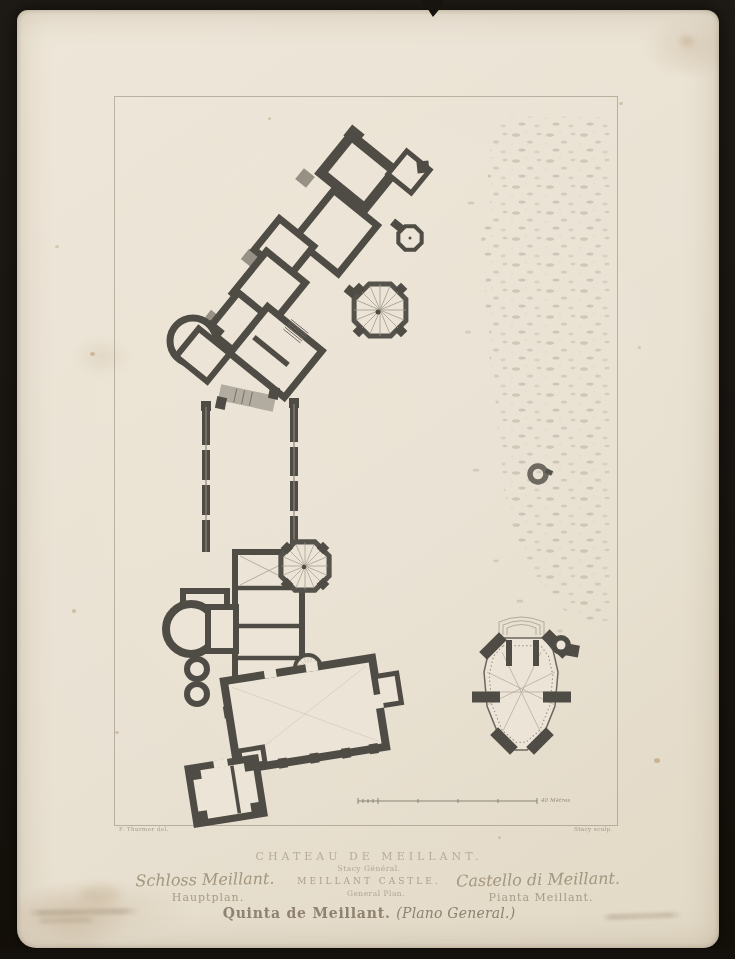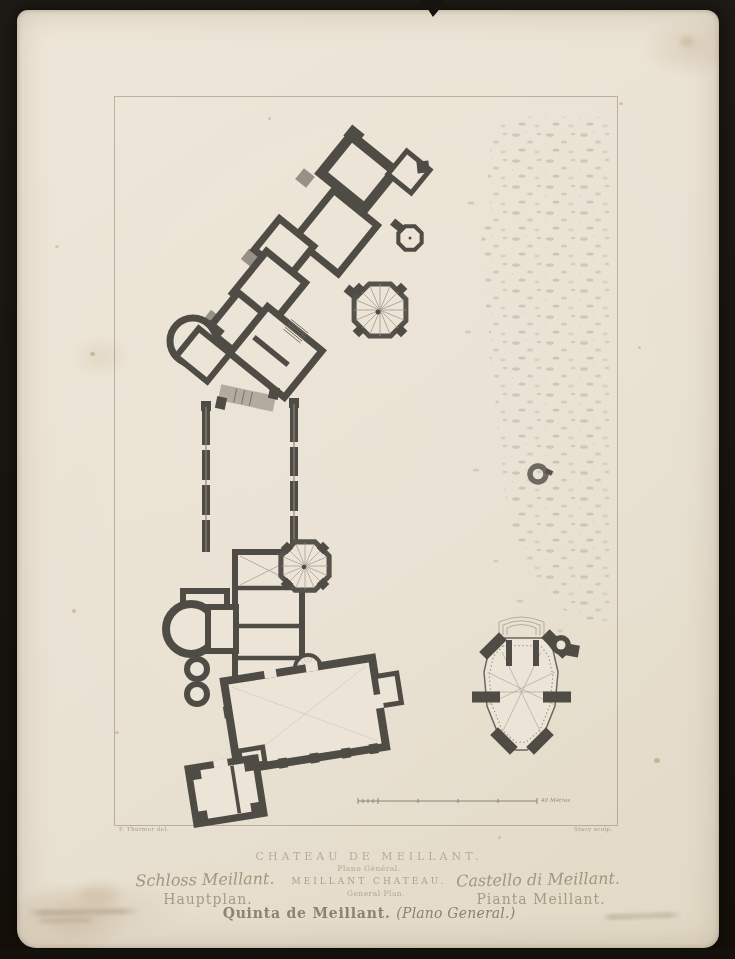--- a/index.html
+++ b/index.html
@@ -21,21 +21,21 @@
         clip-path:polygon(0 0,100% 0,80% 55%,52% 100%,28% 50%);}
   .plate-border{position:absolute;left:114px;top:96px;width:502px;height:728px;
         border:1px solid rgba(105,95,78,.38);}
   .fox{position:absolute;border-radius:50%;filter:blur(.4px);}
   svg.plan{position:absolute;left:0;top:0;}
   .cap{position:absolute;transform:translateX(-50%);white-space:nowrap;color:#ab9f8b;}
   .cap.tmain{font-size:11px;letter-spacing:4px;color:#b7ac98;}
   .cap.tsub{font-size:7.5px;letter-spacing:.5px;color:#b2a692;}
   .cap.teng{font-size:9px;letter-spacing:3px;color:#ab9f8b;}
   .cap.script{font-size:16px;font-style:italic;color:#a4977f;transform:translateX(-50%) rotate(-1deg);}
-  .cap.smallsub{font-size:14px;letter-spacing:1px;color:#a89b85;}
+  .cap.smallsub{font-size:11px;letter-spacing:1px;color:#a89b85;}
   .cap.quinta{font-size:14px;font-weight:600;letter-spacing:.8px;color:#8f8270;}
   .cap.quinta .paren{font-weight:400;font-style:italic;letter-spacing:.2px;}
   .credit{position:absolute;font-size:7px;transform:scale(.8);transform-origin:left top;
         color:rgba(118,106,86,.6);letter-spacing:.5px;white-space:nowrap;}
   .credit.right{transform-origin:right top;transform:translateX(-100%) scale(.8);}
   .scalelabel{position:absolute;font-size:8px;font-style:italic;color:rgba(130,118,95,.75);
         transform:scale(.7);transform-origin:left top;white-space:nowrap;}
   .smudge{position:absolute;filter:blur(1.4px);}
   .smudge .ln{height:6px;border-radius:3px;
         background:linear-gradient(90deg,transparent,rgba(135,120,95,.30) 12%,rgba(135,120,95,.22) 55%,rgba(135,120,95,.28) 85%,transparent);}
@@ -303,22 +303,22 @@
       <line x1="498" y1="799" x2="498" y2="803"></line>
         <line x1="537" y1="798" x2="537" y2="804"></line>
     </g>
   </svg>
 
   <div class="credit" style="left:119px;top:826px;">F. Thurmer del.</div>
   <div class="credit right" style="left:613px;top:826px;">Stacy sculp.</div>
   <div class="scalelabel" style="left:541px;top:797px;">40 Mètres</div>
 
   <div class="cap tmain" style="left:369px;top:850px;">CHATEAU DE MEILLANT.</div>
-  <div class="cap tsub" style="left:369px;top:864px;">Plano Général.</div>
-  <div class="cap teng" style="left:369px;top:876px;">MEILLANT CHATEAU.</div>
+  <div class="cap tsub" style="left:369px;top:864px;">Stacy Général.</div>
+  <div class="cap teng" style="left:369px;top:876px;">MEILLANT CASTLE.</div>
   <div class="cap tsub" style="left:376px;top:889px;">General Plan.</div>
 
   <div class="cap script" style="left:205px;top:870px;">Schloss Meillant.</div>
   <div class="cap smallsub" style="left:208px;top:891px;">Hauptplan.</div>
 
   <div class="cap script" style="left:538px;top:870px;">Castello di Meillant.</div>
   <div class="cap smallsub" style="left:541px;top:891px;">Pianta Meillant.</div>
 
   <div class="cap quinta" style="left:369px;top:905px;">
     <span>Quinta de Meillant.</span>

